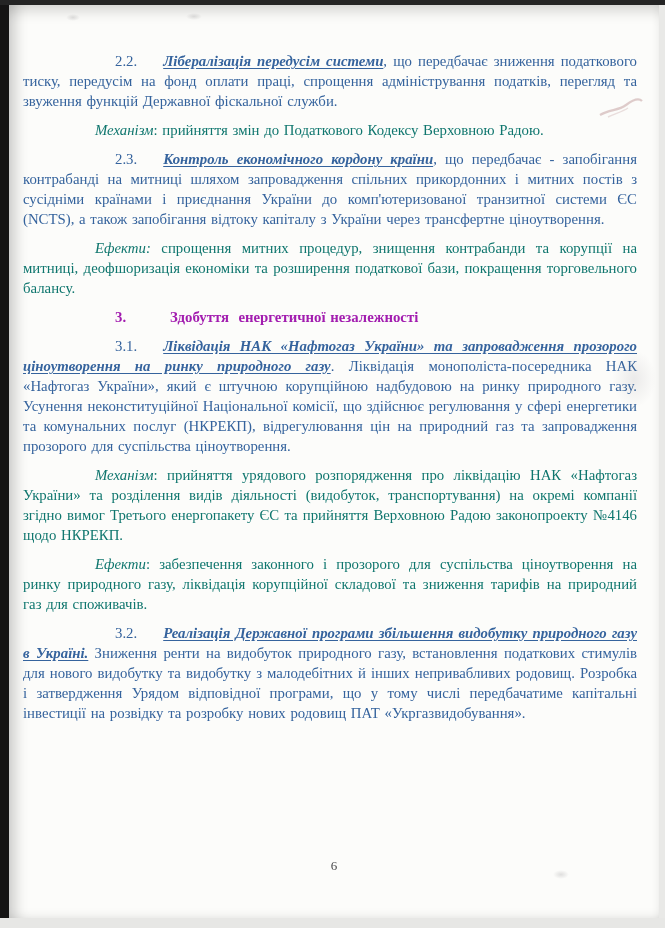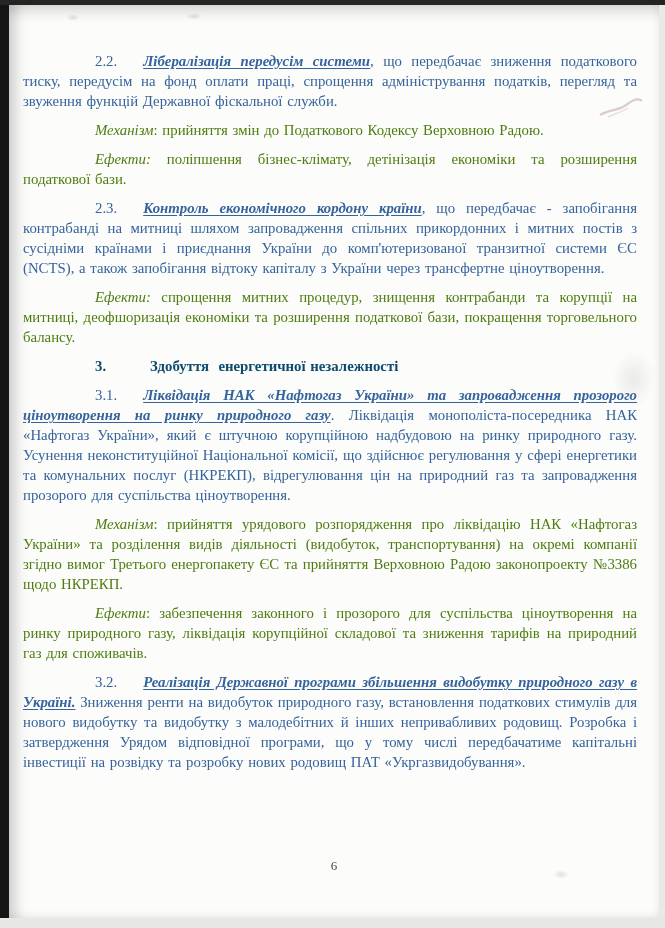--- a/index.html
+++ b/index.html
@@ -26,31 +26,31 @@
     z-index:1;
   }
   .content {
     position:absolute; left:14px; right:22px; top:46px;
     font-size:14.8px; line-height:20px;
     text-align:justify;
   }
   p.para { text-indent:72px; margin-top:9px; word-spacing:1px; }
   p.para.first { margin-top:0; }
   .blue { color:#35639d; }
-  .dark { color:#4d7c0f; }
-  .num { margin-right:26px; }
+  .dark { color:#0f766e; }
+  .num { margin-right:26px;margin-left:20px; }
   .sec-title {
     font-weight:bold; font-style:italic;
     text-decoration:underline;
     text-underline-offset:2px;
   }
   .lead { font-style:italic; }
   .heading {
     text-indent:50px; margin-top:17px; margin-bottom:4px;
-    font-size:14.8px; font-weight:bold; color:#0c4a6e;
+    font-size:14.8px; font-weight:bold; color:#a21caf;
     text-align:left; word-spacing:1px;
   }
   .heading .num { margin-right:44px; }
   .h-title { white-space:pre-wrap; }
   .pagenum {
     position:absolute; left:0; right:0; bottom:44px;
     text-align:center; font-size:13px; color:#48484a;
   }
   .smudge-pen { position:absolute; left:598px; top:94px; z-index:4; }
   .smudge-soft {
@@ -70,32 +70,31 @@
 
 <div class="scan">
 
   <div class="page">
     <div class="content">
 
       <p class="para blue first"><span class="num">2.2.</span><span class="sec-title">Лібералізація передусім системи</span><span>, що передбачає зниження податкового тиску, передусім на фонд оплати праці, спрощення адміністрування податків, перегляд та звуження функцій Державної фіскальної служби.</span></p>
 
       <p class="para dark"><span class="lead">Механізм</span><span>: прийняття змін до Податкового Кодексу Верховною Радою.</span></p>
 
-      <p class="para dark"><span class="lead">Ефекти:</span><span> поліпшення бізнес-клімату, детінізація економіки та розширення податкової бази.</span></p>
 
       <p class="para blue"><span class="num">2.3.</span><span class="sec-title">Контроль економічного кордону країни</span><span>, що передбачає - запобігання контрабанді на митниці шляхом запровадження спільних прикордонних і митних постів з сусідніми країнами і приєднання України до комп'ютеризованої транзитної системи ЄС (NCTS), а також запобігання відтоку капіталу з України через трансфертне ціноутворення.</span></p>
 
 
       <p class="para dark"><span class="lead">Ефекти:</span><span> спрощення митних процедур, знищення контрабанди та корупції на митниці, деофшоризація економіки та розширення податкової бази, покращення торговельного балансу.</span></p>
 
       <p class="para heading"><span class="num">3.</span><span class="h-title">Здобуття  енергетичної незалежності</span></p>
 
       <p class="para blue"><span class="num">3.1.</span><span class="sec-title">Ліквідація НАК «Нафтогаз України» та запровадження прозорого ціноутворення на ринку природного газу</span><span>. Ліквідація монополіста-посередника НАК «Нафтогаз України», який є штучною корупційною надбудовою на ринку природного газу. Усунення неконституційної Національної комісії, що здійснює регулювання у сфері енергетики та комунальних послуг (НКРЕКП), відрегулювання цін на природний газ та запровадження прозорого для суспільства ціноутворення.</span></p>
 
-      <p class="para dark"><span class="lead">Механізм</span><span>: прийняття урядового розпорядження про ліквідацію НАК «Нафтогаз України» та розділення видів діяльності (видобуток, транспортування) на окремі компанії згідно вимог Третього енергопакету ЄС та прийняття Верховною Радою законопроекту №3386 щодо НКРЕКП.</span></p>
+      <p class="para dark"><span class="lead">Механізм</span><span>: прийняття урядового розпорядження про ліквідацію НАК «Нафтогаз України» та розділення видів діяльності (видобуток, транспортування) на окремі компанії згідно вимог Третього енергопакету ЄС та прийняття Верховною Радою законопроекту №4146 щодо НКРЕКП.</span></p>
 
       <p class="para dark"><span class="lead">Ефекти</span><span>: забезпечення законного і прозорого для суспільства ціноутворення на ринку природного газу, ліквідація корупційної складової та зниження тарифів на природний газ для споживачів.</span></p>
 
       <p class="para blue"><span class="num">3.2.</span><span class="sec-title">Реалізація Державної програми збільшення видобутку природного газу в Україні.</span><span> Зниження ренти на видобуток природного газу, встановлення податкових стимулів для нового видобутку та видобутку з малодебітних й інших непривабливих родовищ. Розробка і затвердження Урядом відповідної програми, що у тому числі передбачатиме капітальні інвестиції на розвідку та розробку нових родовищ ПАТ «Укргазвидобування».</span></p>
 
 
     </div>
 
     <div class="pagenum">6</div>
   </div>

